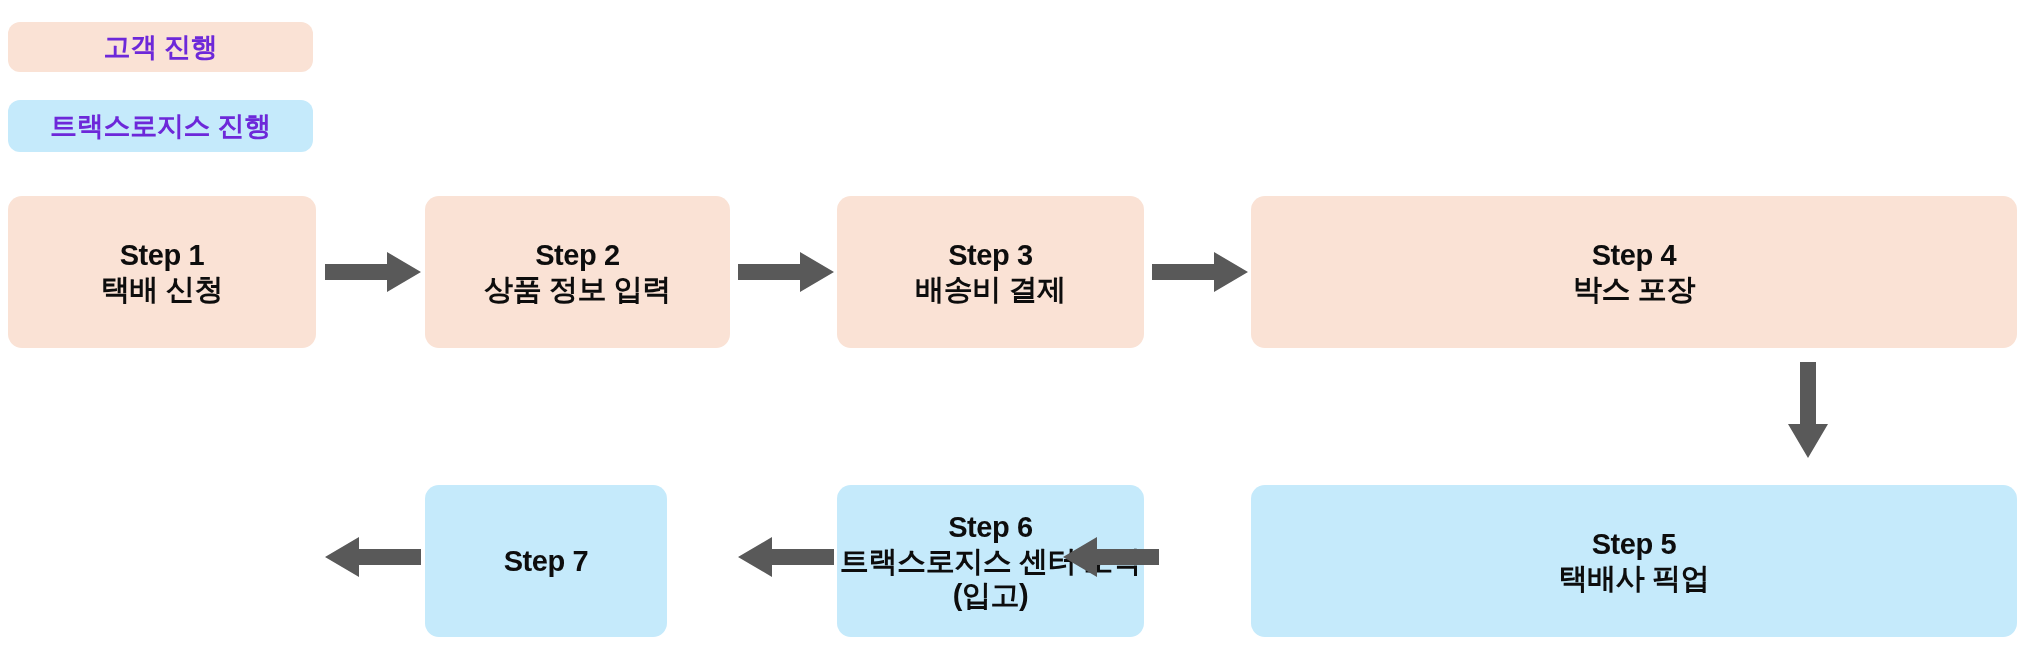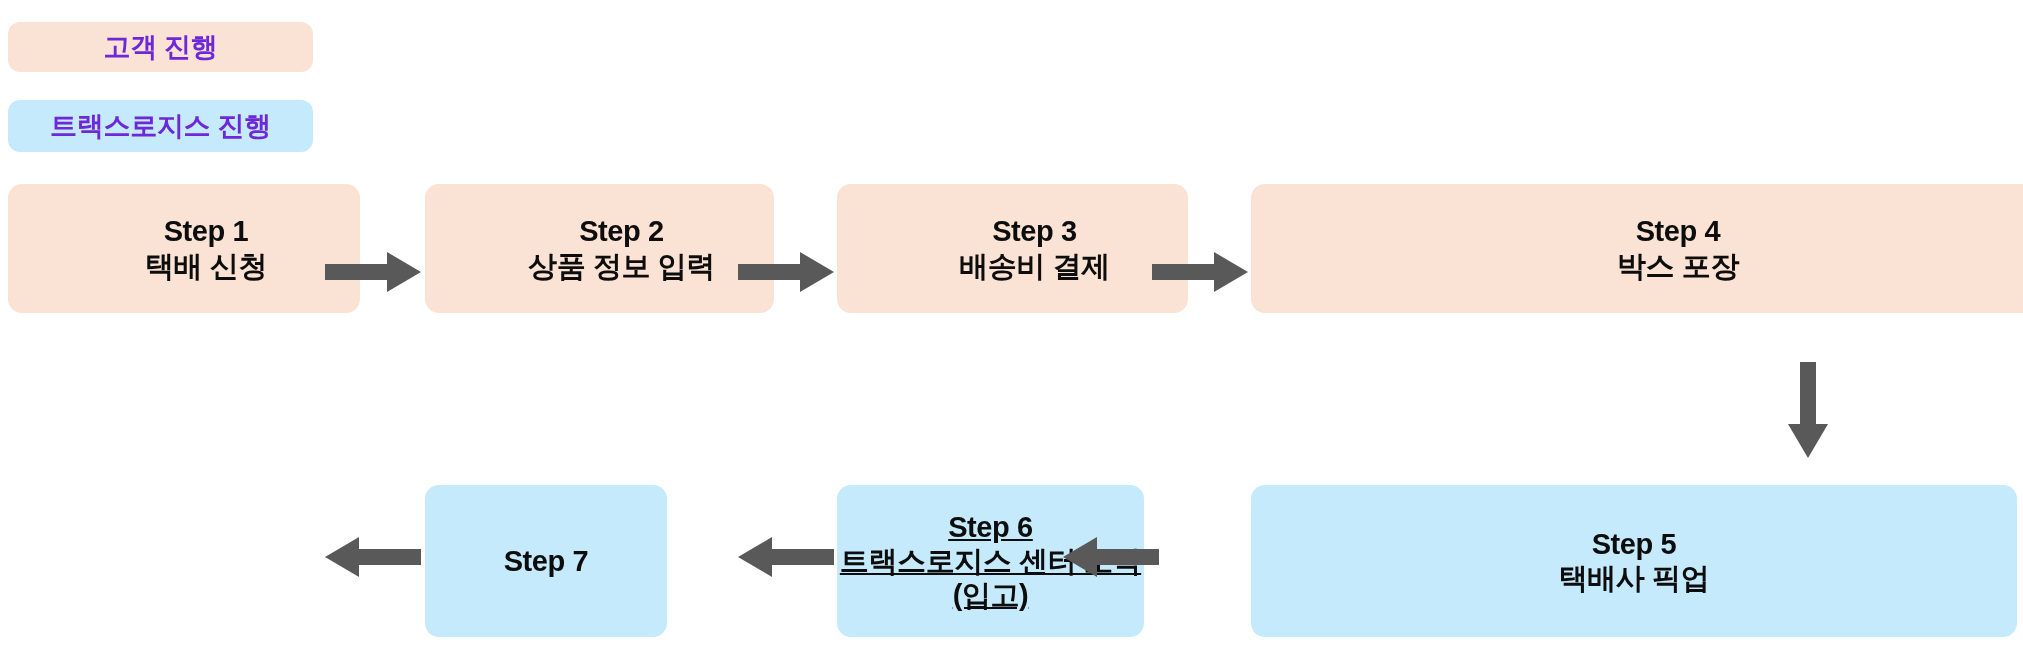--- a/index.html
+++ b/index.html
@@ -79,31 +79,31 @@
   }
   .step-sub2 {
     font-size: 29px;
     font-weight: bold;
     line-height: 1.18;
     white-space: nowrap;
   }
   .step-sub2:empty { display: none; }
 
   
-  .r1 { top: 184px; height: 129px; padding-left: 44px; }
+  .r1 { top: 196px; height: 152px; }
   .b1 { left: 8px;    width: 308px; }
   .b2 { left: 425px;  width: 305px; }
   .b3 { left: 837px;  width: 307px; }
   .b4 { left: 1251px; width: 766px; }
 
   
   .r2 { top: 485px; height: 152px; }
   .b8 { left: 8px;    width: 308px; }
   .b7 { left: 425px;  width: 242px; }
-  .b6 { left: 837px;  width: 307px; text-decoration: underline; }
+  .b6 { left: 837px;  width: 307px; }
   .b5 { left: 1251px; width: 766px; }
 
   
   .arrow {
     position: absolute;
   }
   .arrow svg { display: block; }
 
   .arrow-h { width: 96px; height: 44px; }
   .a1 { left: 325px;  top: 250px; }

